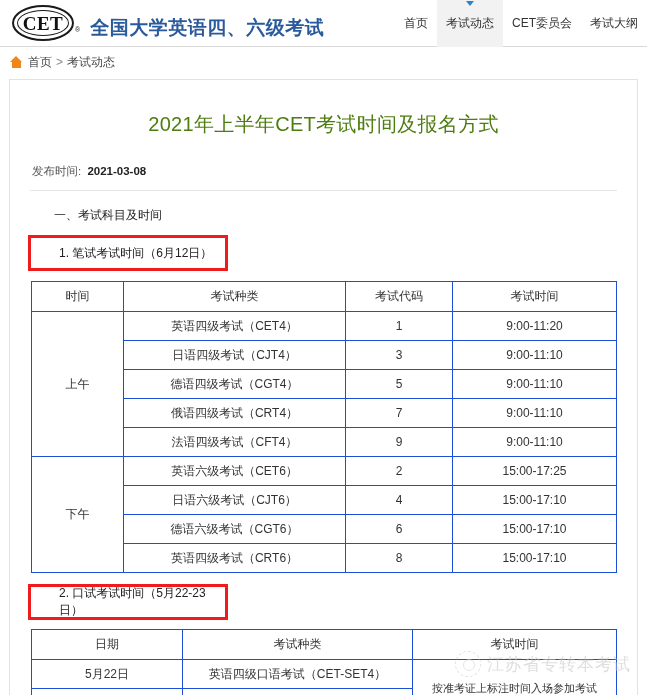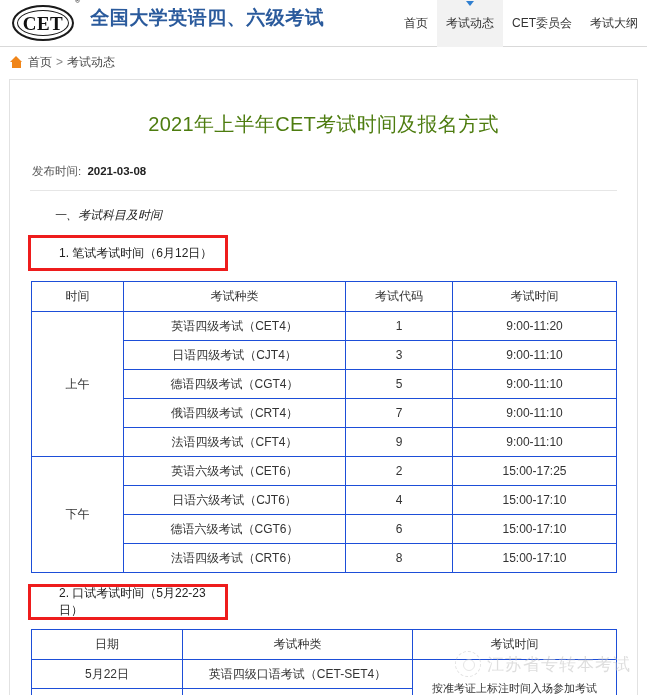--- a/index.html
+++ b/index.html
@@ -15,21 +15,21 @@
 
   
   .site-header {
     position: relative;
     height: 47px;
     border-bottom: 1px solid #d9d9d9;
     display: flex;
     align-items: center;
   }
   .logo-wrap {
-    display: flex; align-items: flex-start;
+    display: flex; align-items: flex-end;
     margin-left: 12px;
   }
   .cet-badge {
     position: relative;
     width: 62px; height: 36px;
     border: 2px solid #1a1a1a;
     border-radius: 50%;
     display: flex; align-items: center; justify-content: center;
   }
   .cet-badge .inner-ring {
@@ -153,21 +153,20 @@
   }
   .meta-rule {
     margin: 11px 20px 0 20px;
     border-top: 1px solid #e6e6e6;
   }
 
   .section-heading {
     margin: 16px 0 0 44px;
     font-size: 12px;
     color: #222;
-    font-style: italic;
   }
 
   .redbox {
     position: relative;
     margin: 11px 0 0 18px;
     width: 200px;
     border: 3px solid #ee1c1c;
     background: #fff;
     height: 36px;
     display: flex; align-items: center;
@@ -341,21 +340,21 @@
           <td>日语六级考试（CJT6）</td>
           <td>4</td>
           <td>15:00-17:10</td>
         </tr>
         <tr>
           <td>德语六级考试（CGT6）</td>
           <td>6</td>
           <td>15:00-17:10</td>
         </tr>
         <tr>
-          <td>法语四级考试（CRT6）</td>
+          <td>英语四级考试（CRT6）</td>
           <td>8</td>
           <td>15:00-17:10</td>
         </tr>
       </tbody>
     </table>
 
     <div class="redbox">
       <span class="redbox-label">2. 口试考试时间（5月22-23日）</span>
     </div>
 

